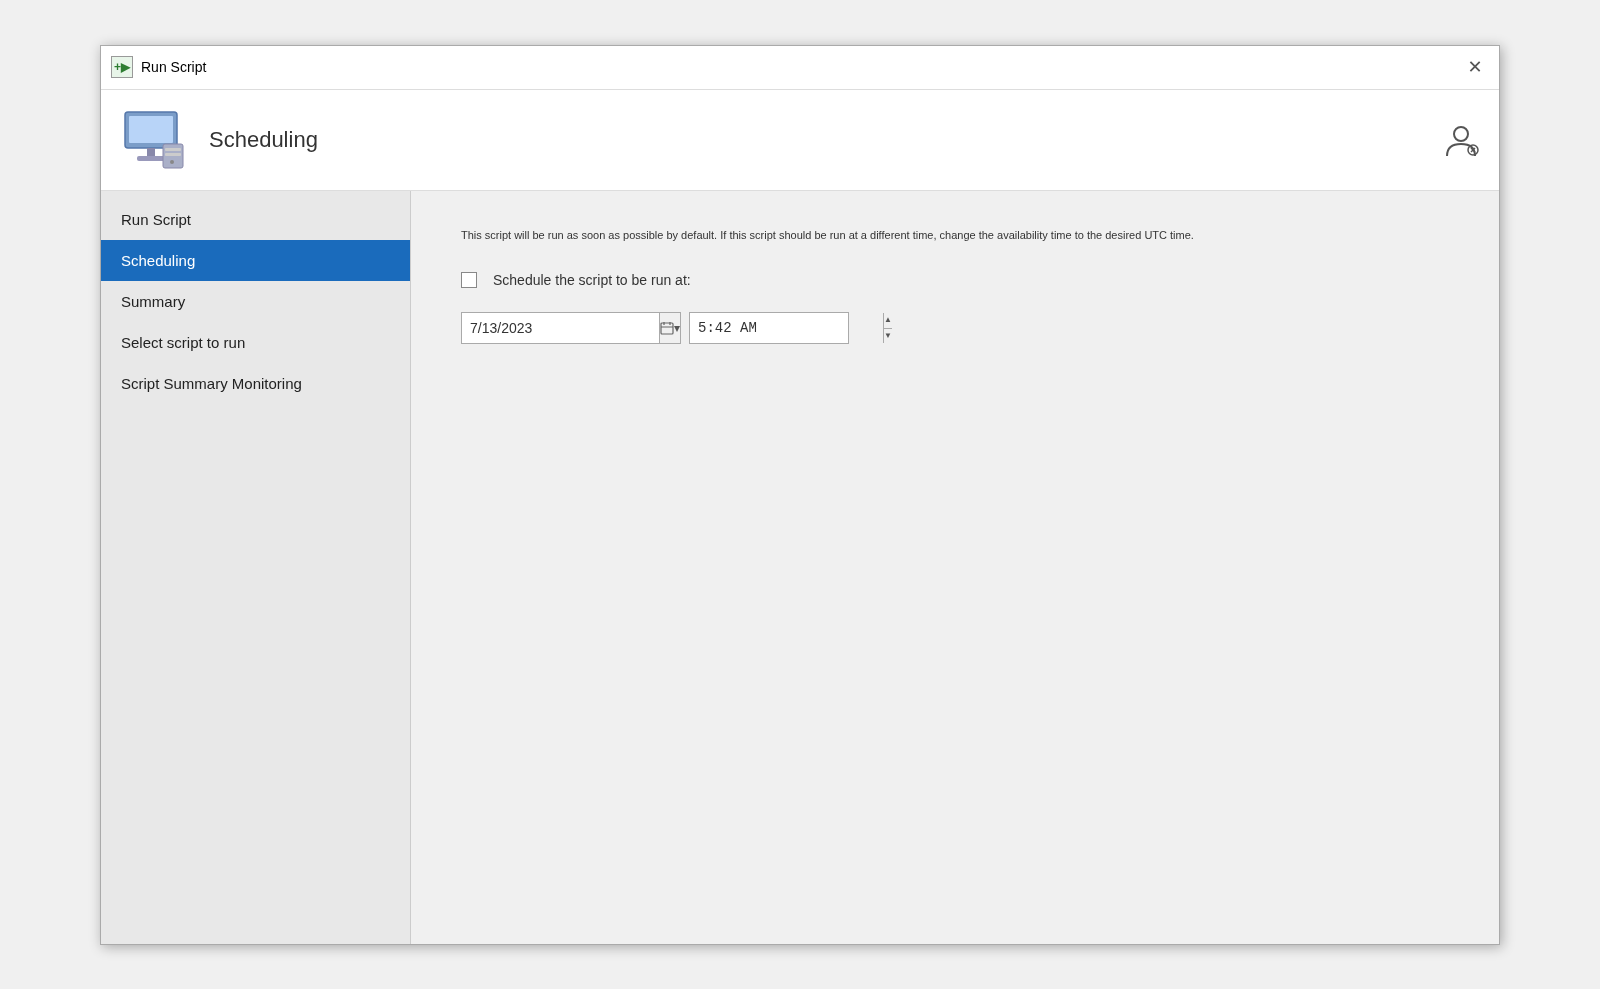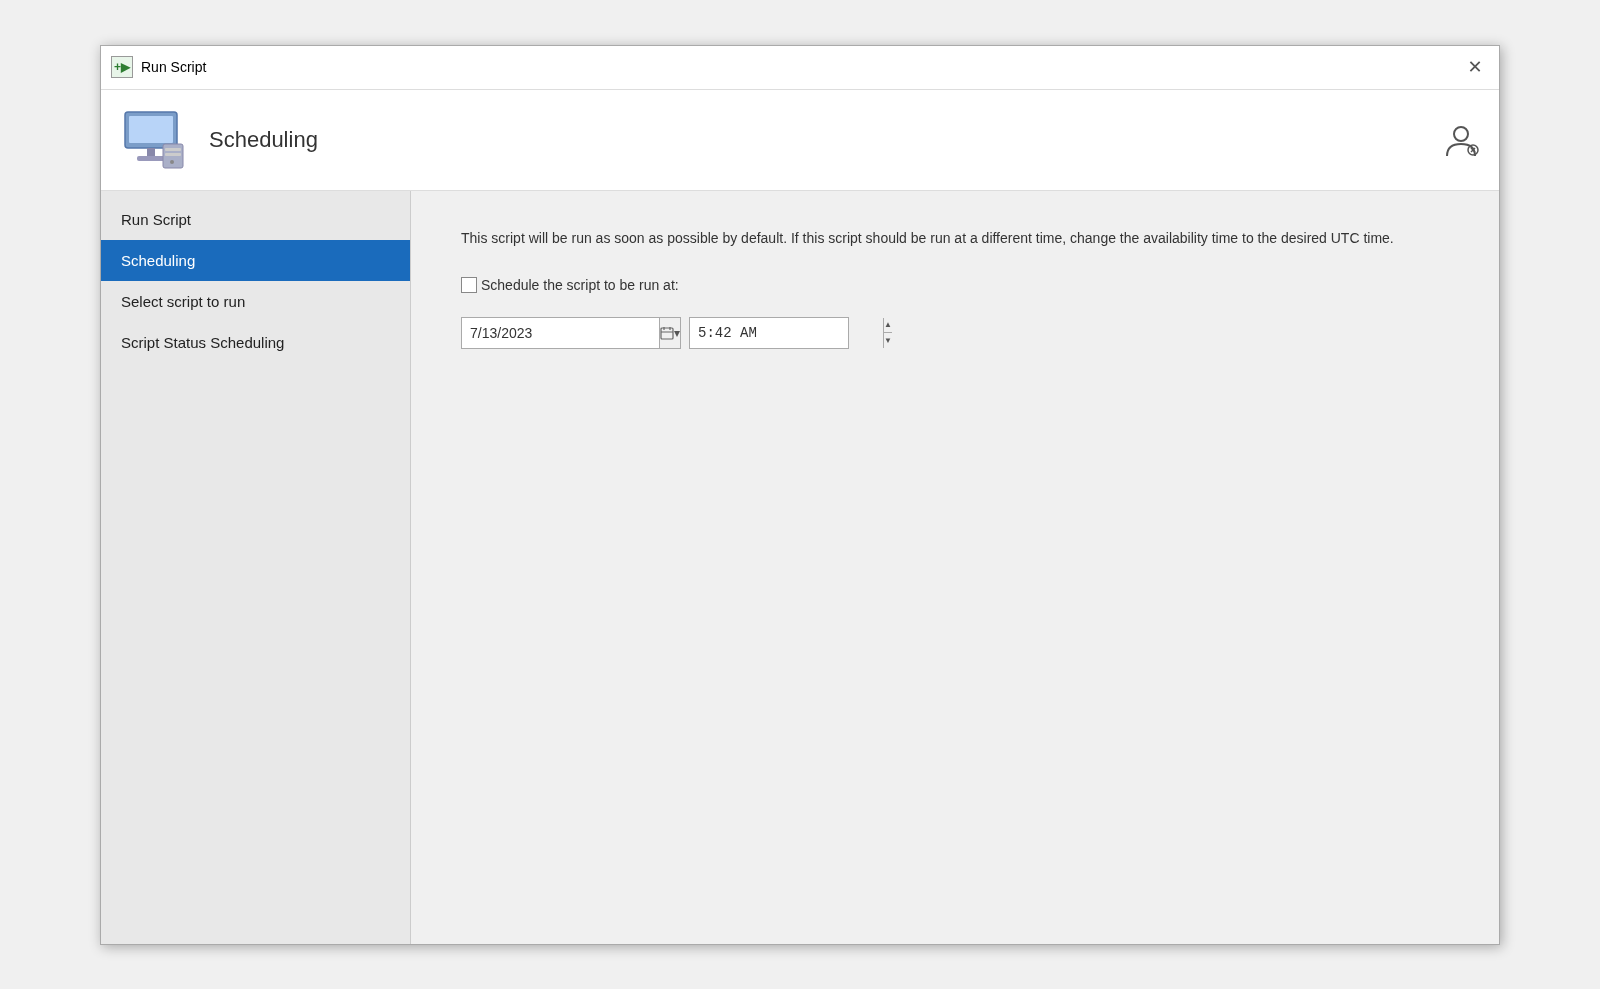--- a/index.html
+++ b/index.html
@@ -150,38 +150,38 @@
     }
 
     .section-title {
       font-size: 22px;
       color: #1a6bbc;
       font-weight: normal;
       margin-bottom: 30px;
     }
 
     .description-text {
-      font-size: 14px;
+      font-size: 11px;
       color: #333;
       line-height: 1.6;
       margin-bottom: 28px;
       max-width: 960px;
     }
 
     .schedule-row {
       display: flex;
       align-items: center;
       gap: 10px;
       margin-bottom: 24px;
     }
 
     .checkbox-label {
       display: flex;
       align-items: center;
-      gap: 4px;
+      gap: 16px;
       font-size: 14px;
       color: #333;
       cursor: pointer;
     }
 
     .checkbox-box {
       width: 16px;
       height: 16px;
       border: 1px solid #888;
       background: #fff;
@@ -333,24 +333,27 @@
   <div class="body-area">
 
     <div class="sidebar">
       <div class="sidebar-item">
         <span>Run Script</span>
       </div>
       <div class="sidebar-item active">
         <span>Scheduling</span>
       </div>
       <div class="sidebar-item">
+        <span>Summary</span>
+      </div>
+      <div class="sidebar-item">
         <span>Select script to run</span>
       </div>
       <div class="sidebar-item">
-        <span>Script Status Scheduling</span>
+        <span>Script Summary Monitoring</span>
       </div>
     </div>
 
     <div class="main-content">
 
 
       <p class="description-text">This script will be run as soon as possible by default. If this script should be run at a different time, change the availability time to the desired UTC time.</p>
 
       <div class="schedule-row">
         <label class="checkbox-label">

